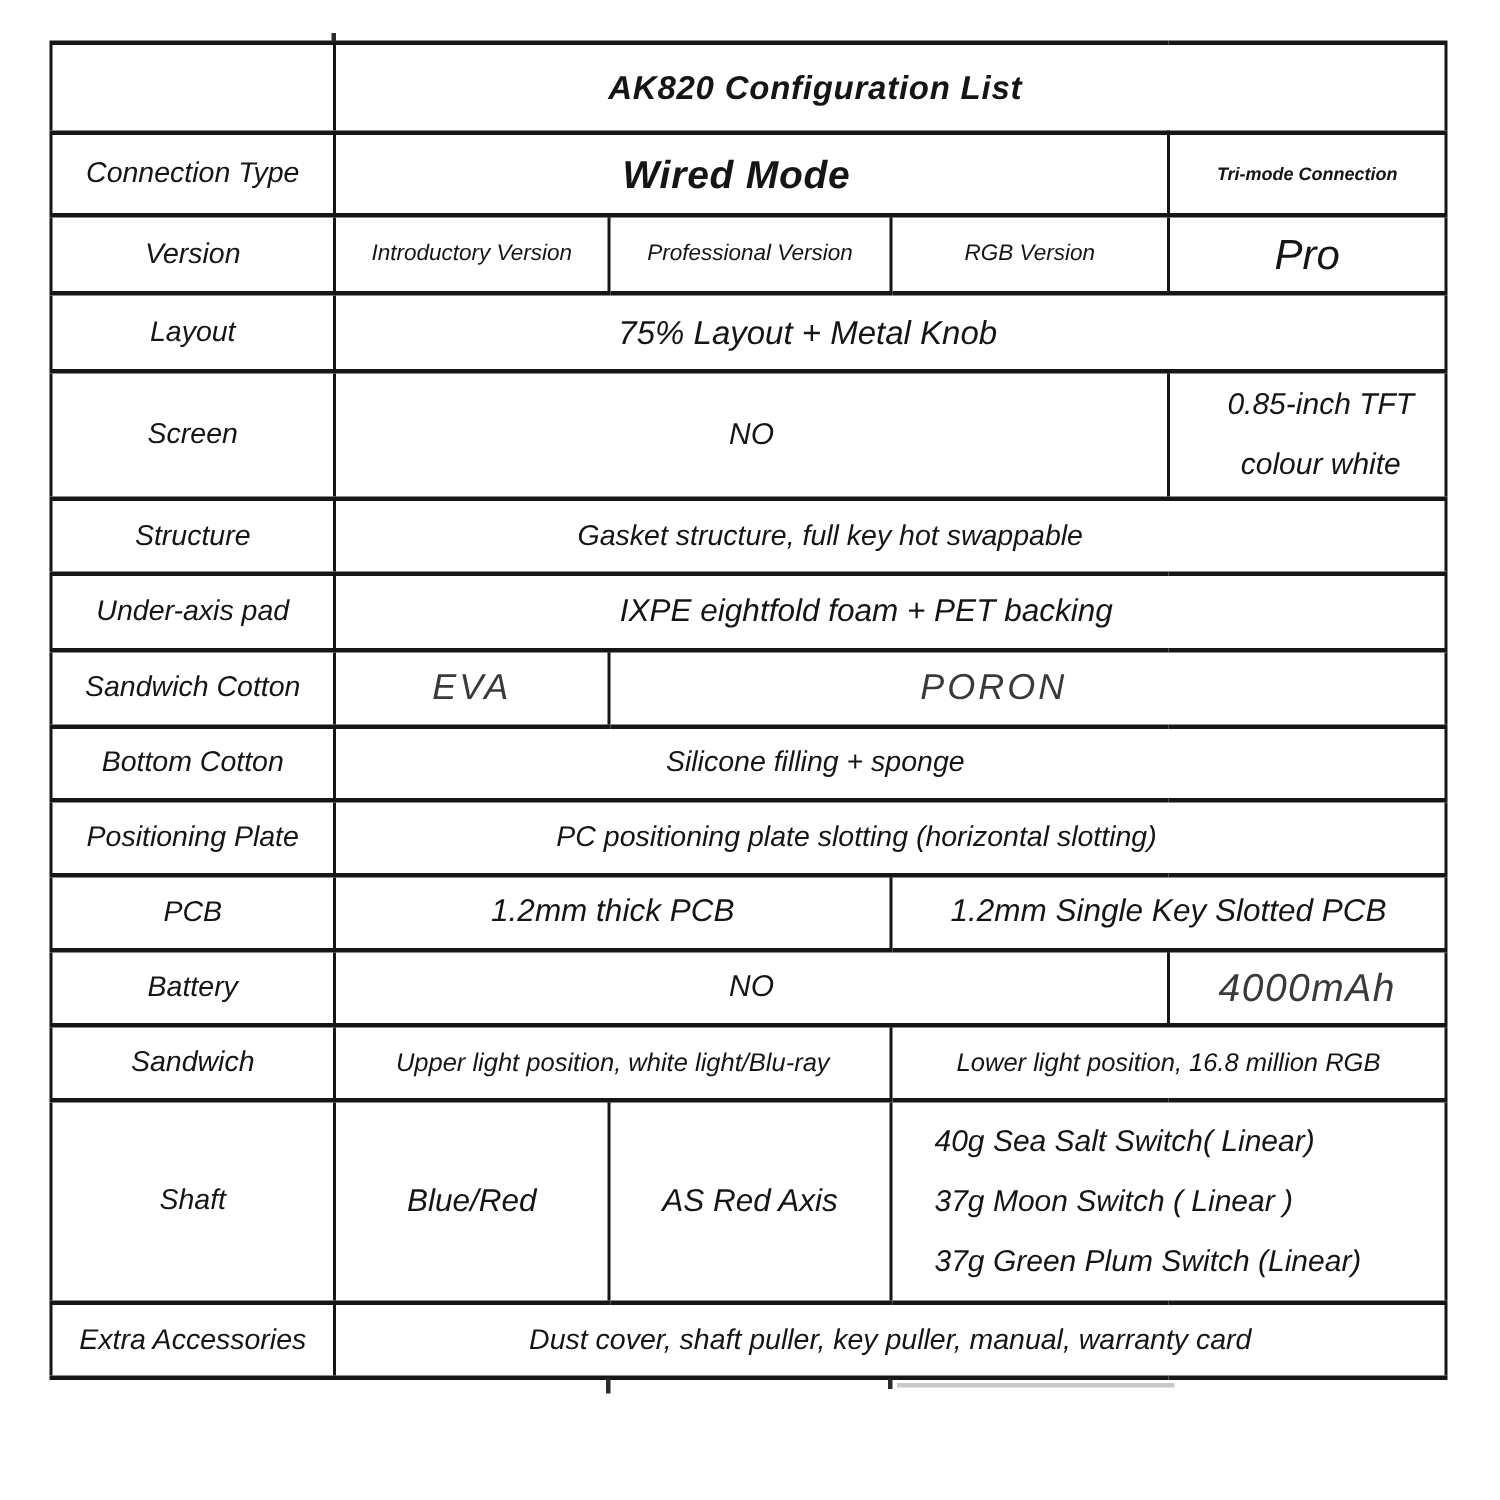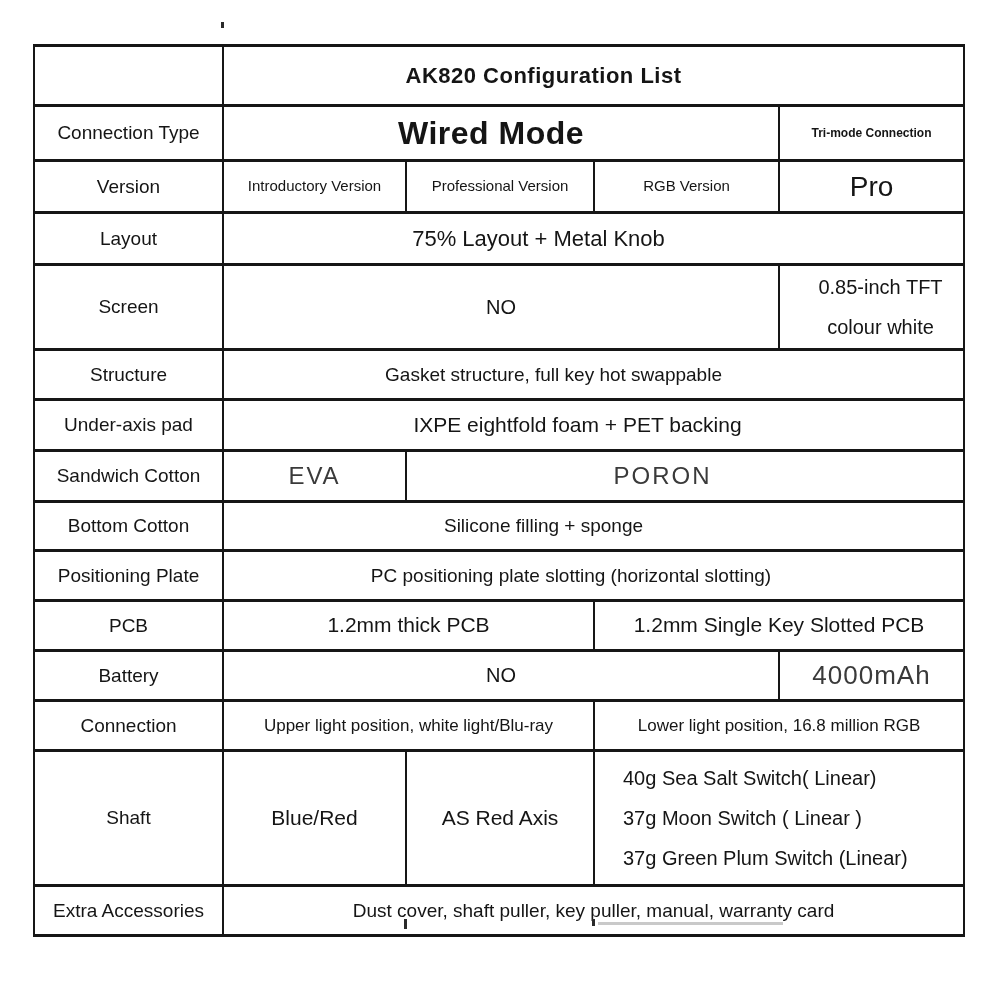--- a/index.html
+++ b/index.html
@@ -11,21 +11,22 @@
     width: 1000px;
     height: 1000px;
     position: relative;
     font-family: "Liberation Sans", "DejaVu Sans", sans-serif;
     color: #151515;
     overflow: hidden;
   }
   .sheet {
     position: absolute;
     left: 33px;
-    top: 44px;
+    top: 27px;
+    font-style: italic;
   }
   table.spec {
     border-collapse: collapse;
     table-layout: fixed;
     width: 930px;
     background: #ffffff;
   }
   td {
     border: 2px solid #161616;
     border-top-width: 3px;
@@ -41,21 +42,21 @@
   
   td.lbl { font-size: 19px; }
   
   td.title {
     font-size: 22px;
     font-weight: bold;
     letter-spacing: 0.5px;
     padding-right: 100px;
   }
   td.wired-mode {
-    font-size: 32px;
+    font-size: 26px;
     font-weight: bold;
     letter-spacing: 0.5px;
     padding-right: 20px;
   }
   td.tri-mode {
     font-size: 12px;
     font-weight: bold;
   }
   td.version-cell { font-size: 15px; margin-top: 16px; }
   td.pro-cell { font-size: 28px; }
@@ -183,21 +184,21 @@
       <td colspan="2">1.2mm Single Key Slotted PCB</td>
     </tr>
 
     <tr style="height:50px">
       <td class="lbl">Battery</td>
       <td colspan="3" class="no-cell">NO</td>
       <td class="battery-tri">4000mAh</td>
     </tr>
 
     <tr style="height:50px">
-      <td class="lbl">Connection</td>
+      <td class="lbl">Sandwich</td>
       <td colspan="2" class="backlight-cell">Upper light position, white light/Blu-ray</td>
       <td colspan="2" class="backlight-cell">Lower light position, 16.8 million RGB</td>
     </tr>
 
     <tr style="height:135px">
       <td class="lbl">Shaft</td>
       <td>Blue/Red</td>
       <td>AS Red Axis</td>
       <td colspan="2" class="switches">
         <div class="switch-line">40g Sea Salt Switch( Linear)</div>

